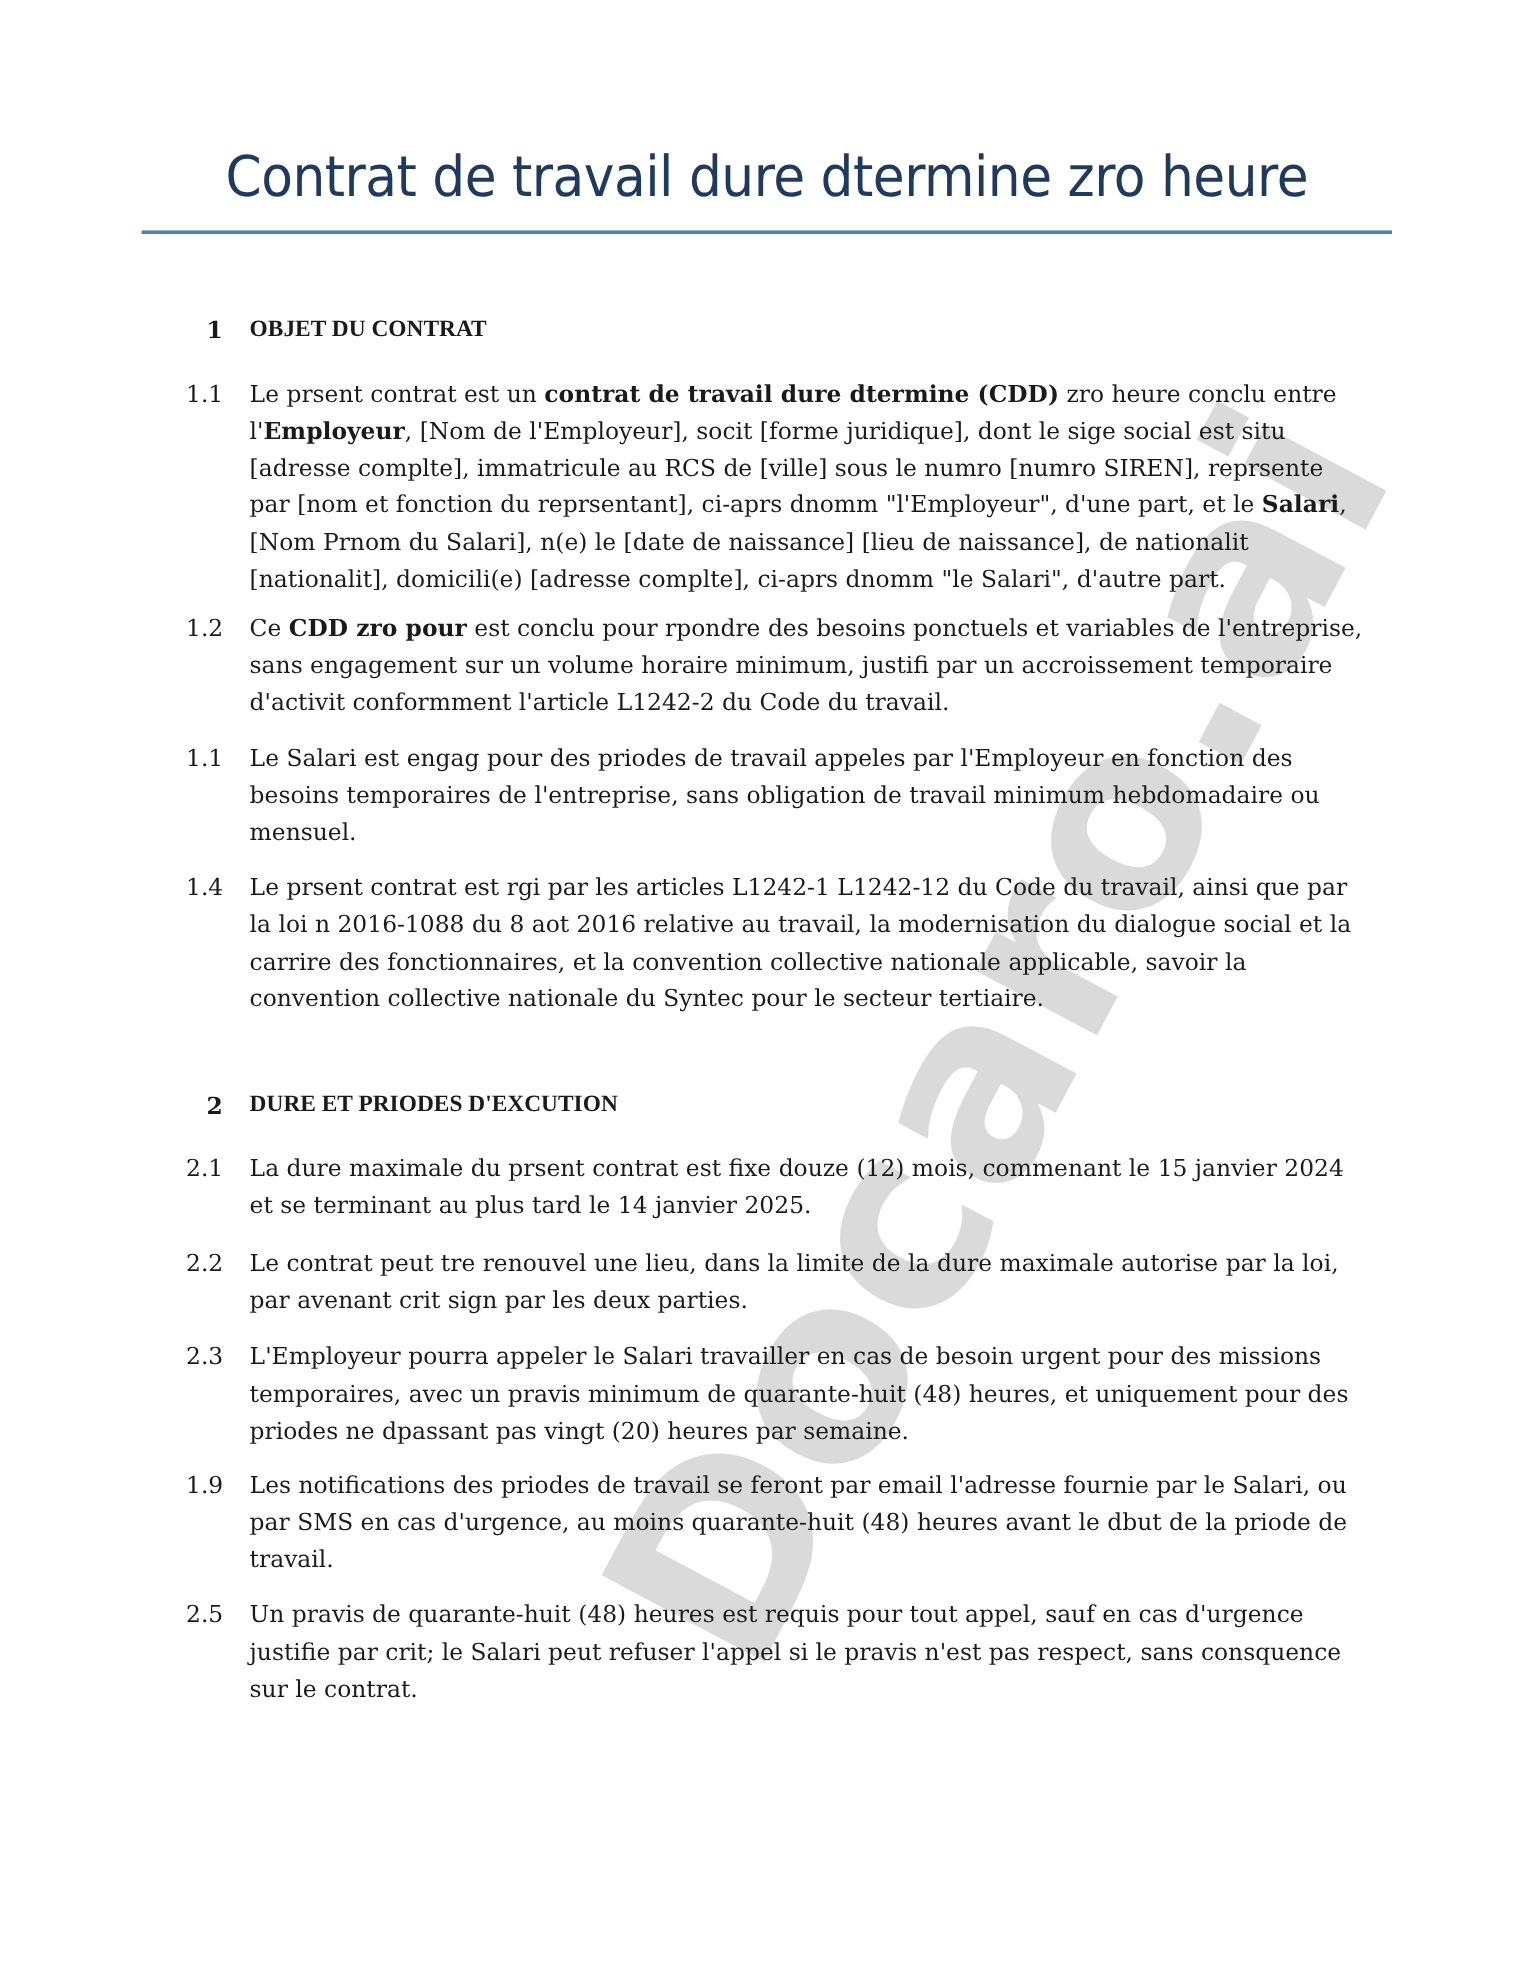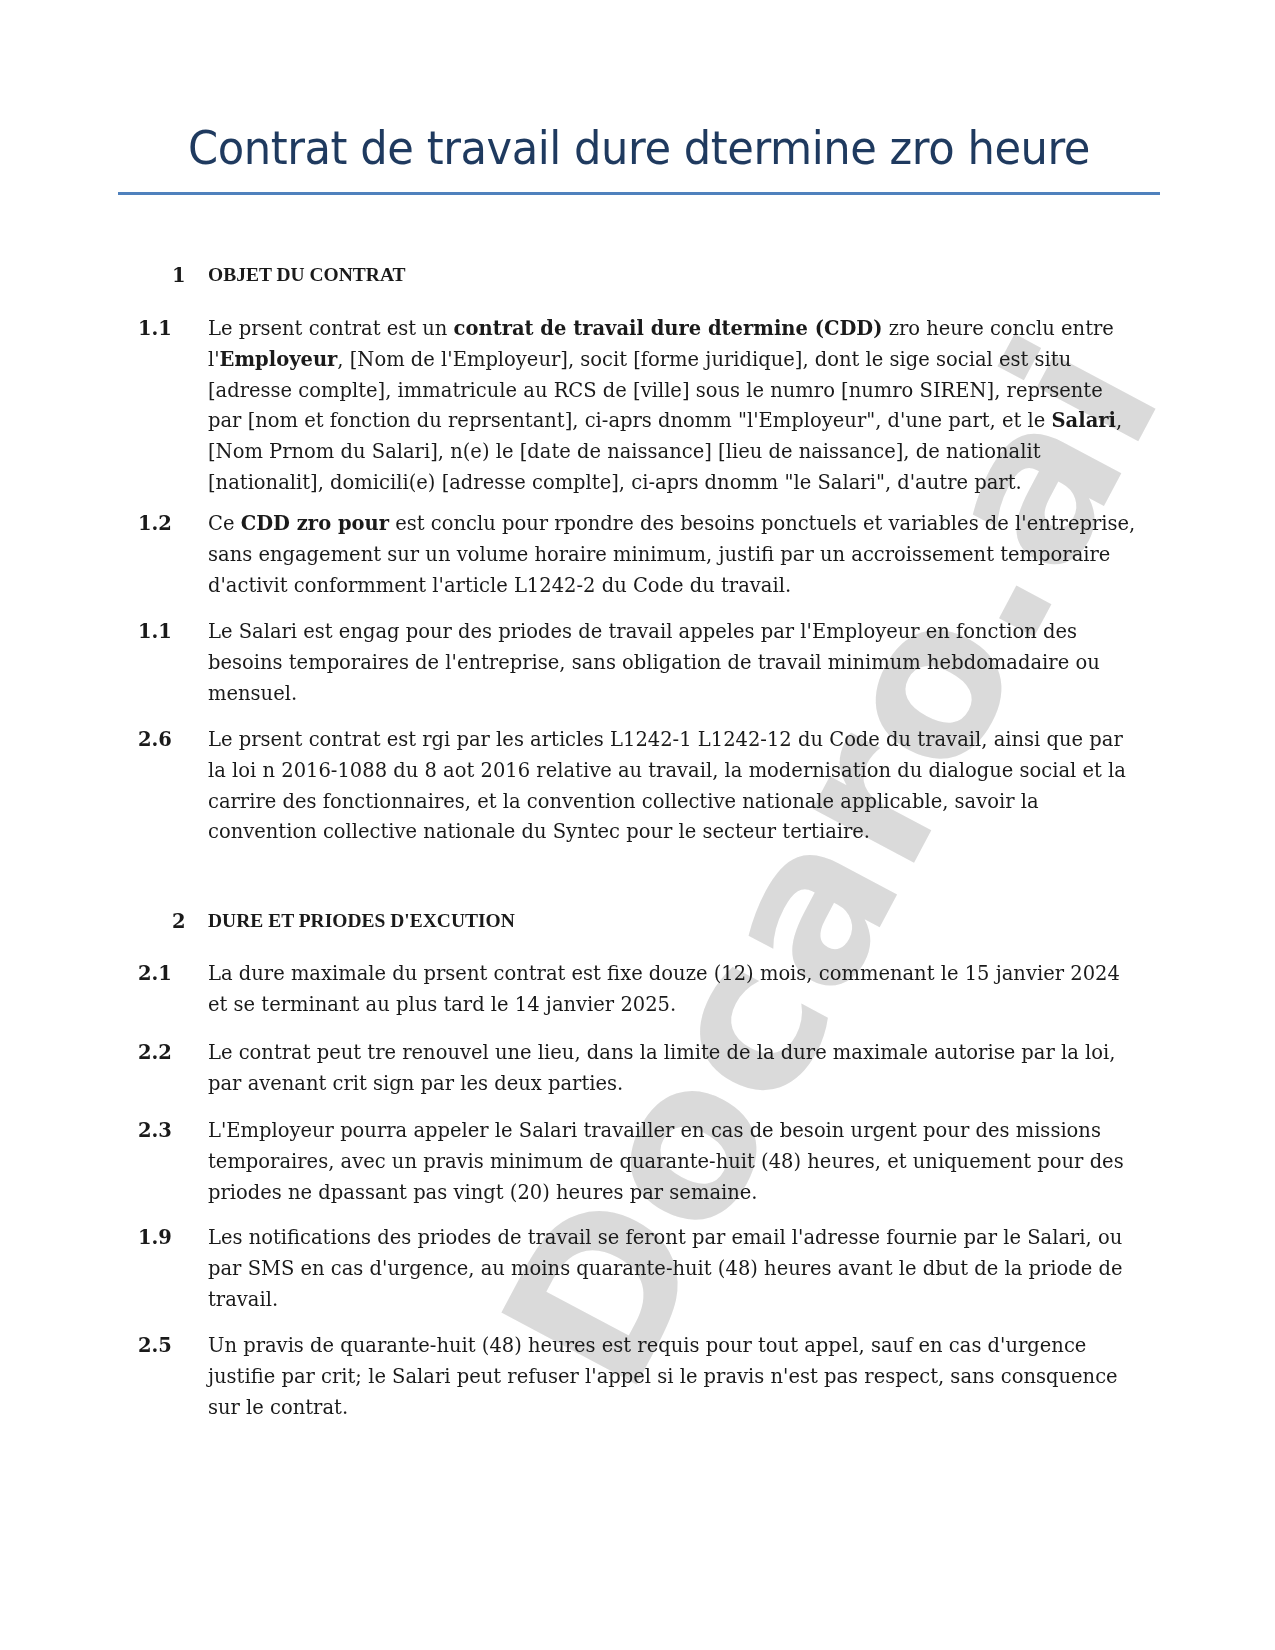--- a/index.html
+++ b/index.html
@@ -23,21 +23,21 @@
       font-size: 210px; color: #d4d4d4; opacity: 0.85;
       transform: rotate(-62deg); transform-origin: center;
       white-space: nowrap; z-index: 0; letter-spacing: 2px;
     }
     .content { position: absolute; left: 0; top: 0; width: 1275px; z-index: 1;
       font-family: "DejaVu Serif", serif; font-size: 19.5px; color: #1a1a1a; }
     .heading { position: absolute; left: 0; font-weight: bold; font-size: 19.5px; }
     .heading .num { position: absolute; left: 172px; width: 20px; }
     .heading .txt { position: absolute; left: 208px; white-space: nowrap; font-family: Liberation Serif, serif; }
     .clause { position: absolute; left: 0; width: 1275px; line-height: 30.8px; }
-    .clause .num { position: absolute; left: 138px; top: 0; font-weight: bold; }
+    .clause .num { position: absolute; left: 155px; top: 0; }
     .clause .body { position: absolute; left: 208px; width: 930px; top: 0; }
     b { font-weight: bold; }
   </style>
 </head>
 <body>
 
 <div class="page">
   <div class="watermark">Docaro.ai</div>
 
   <h1 class="title">Contrat de travail  dure dtermine  zro heure</h1>
@@ -59,21 +59,21 @@
       <span class="num">1.2</span>
       <div class="body"><span>Ce </span><b>CDD  zro pour</b><span> est conclu pour rpondre  des besoins ponctuels et variables de l'entreprise, sans engagement sur un volume horaire minimum, justifi par un accroissement temporaire d'activit conformment  l'article L1242-2 du Code du travail.</span></div>
     </div>
 
     <div class="clause" style="top:617px;">
       <span class="num">1.1</span>
       <div class="body"><span>Le Salari est engag pour des priodes de travail appeles par l'Employeur en fonction des besoins temporaires de l'entreprise, sans obligation de travail minimum hebdomadaire ou mensuel.</span></div>
     </div>
 
     <div class="clause" style="top:725px;">
-      <span class="num">2.6</span>
+      <span class="num">1.4</span>
       <div class="body"><span>Le prsent contrat est rgi par les articles L1242-1  L1242-12 du Code du travail, ainsi que par la loi n 2016-1088 du 8 aot 2016 relative au travail,  la modernisation du dialogue social et  la carrire des fonctionnaires, et la convention collective nationale applicable,  savoir la convention collective nationale du Syntec pour le secteur tertiaire.</span></div>
     </div>
 
     <div class="heading" style="top:910px;">
       <span class="num">2</span>
       <span class="txt">DURE ET PRIODES D'EXCUTION</span>
     </div>
 
     <div class="clause" style="top:959px;">
       <span class="num">2.1</span>

